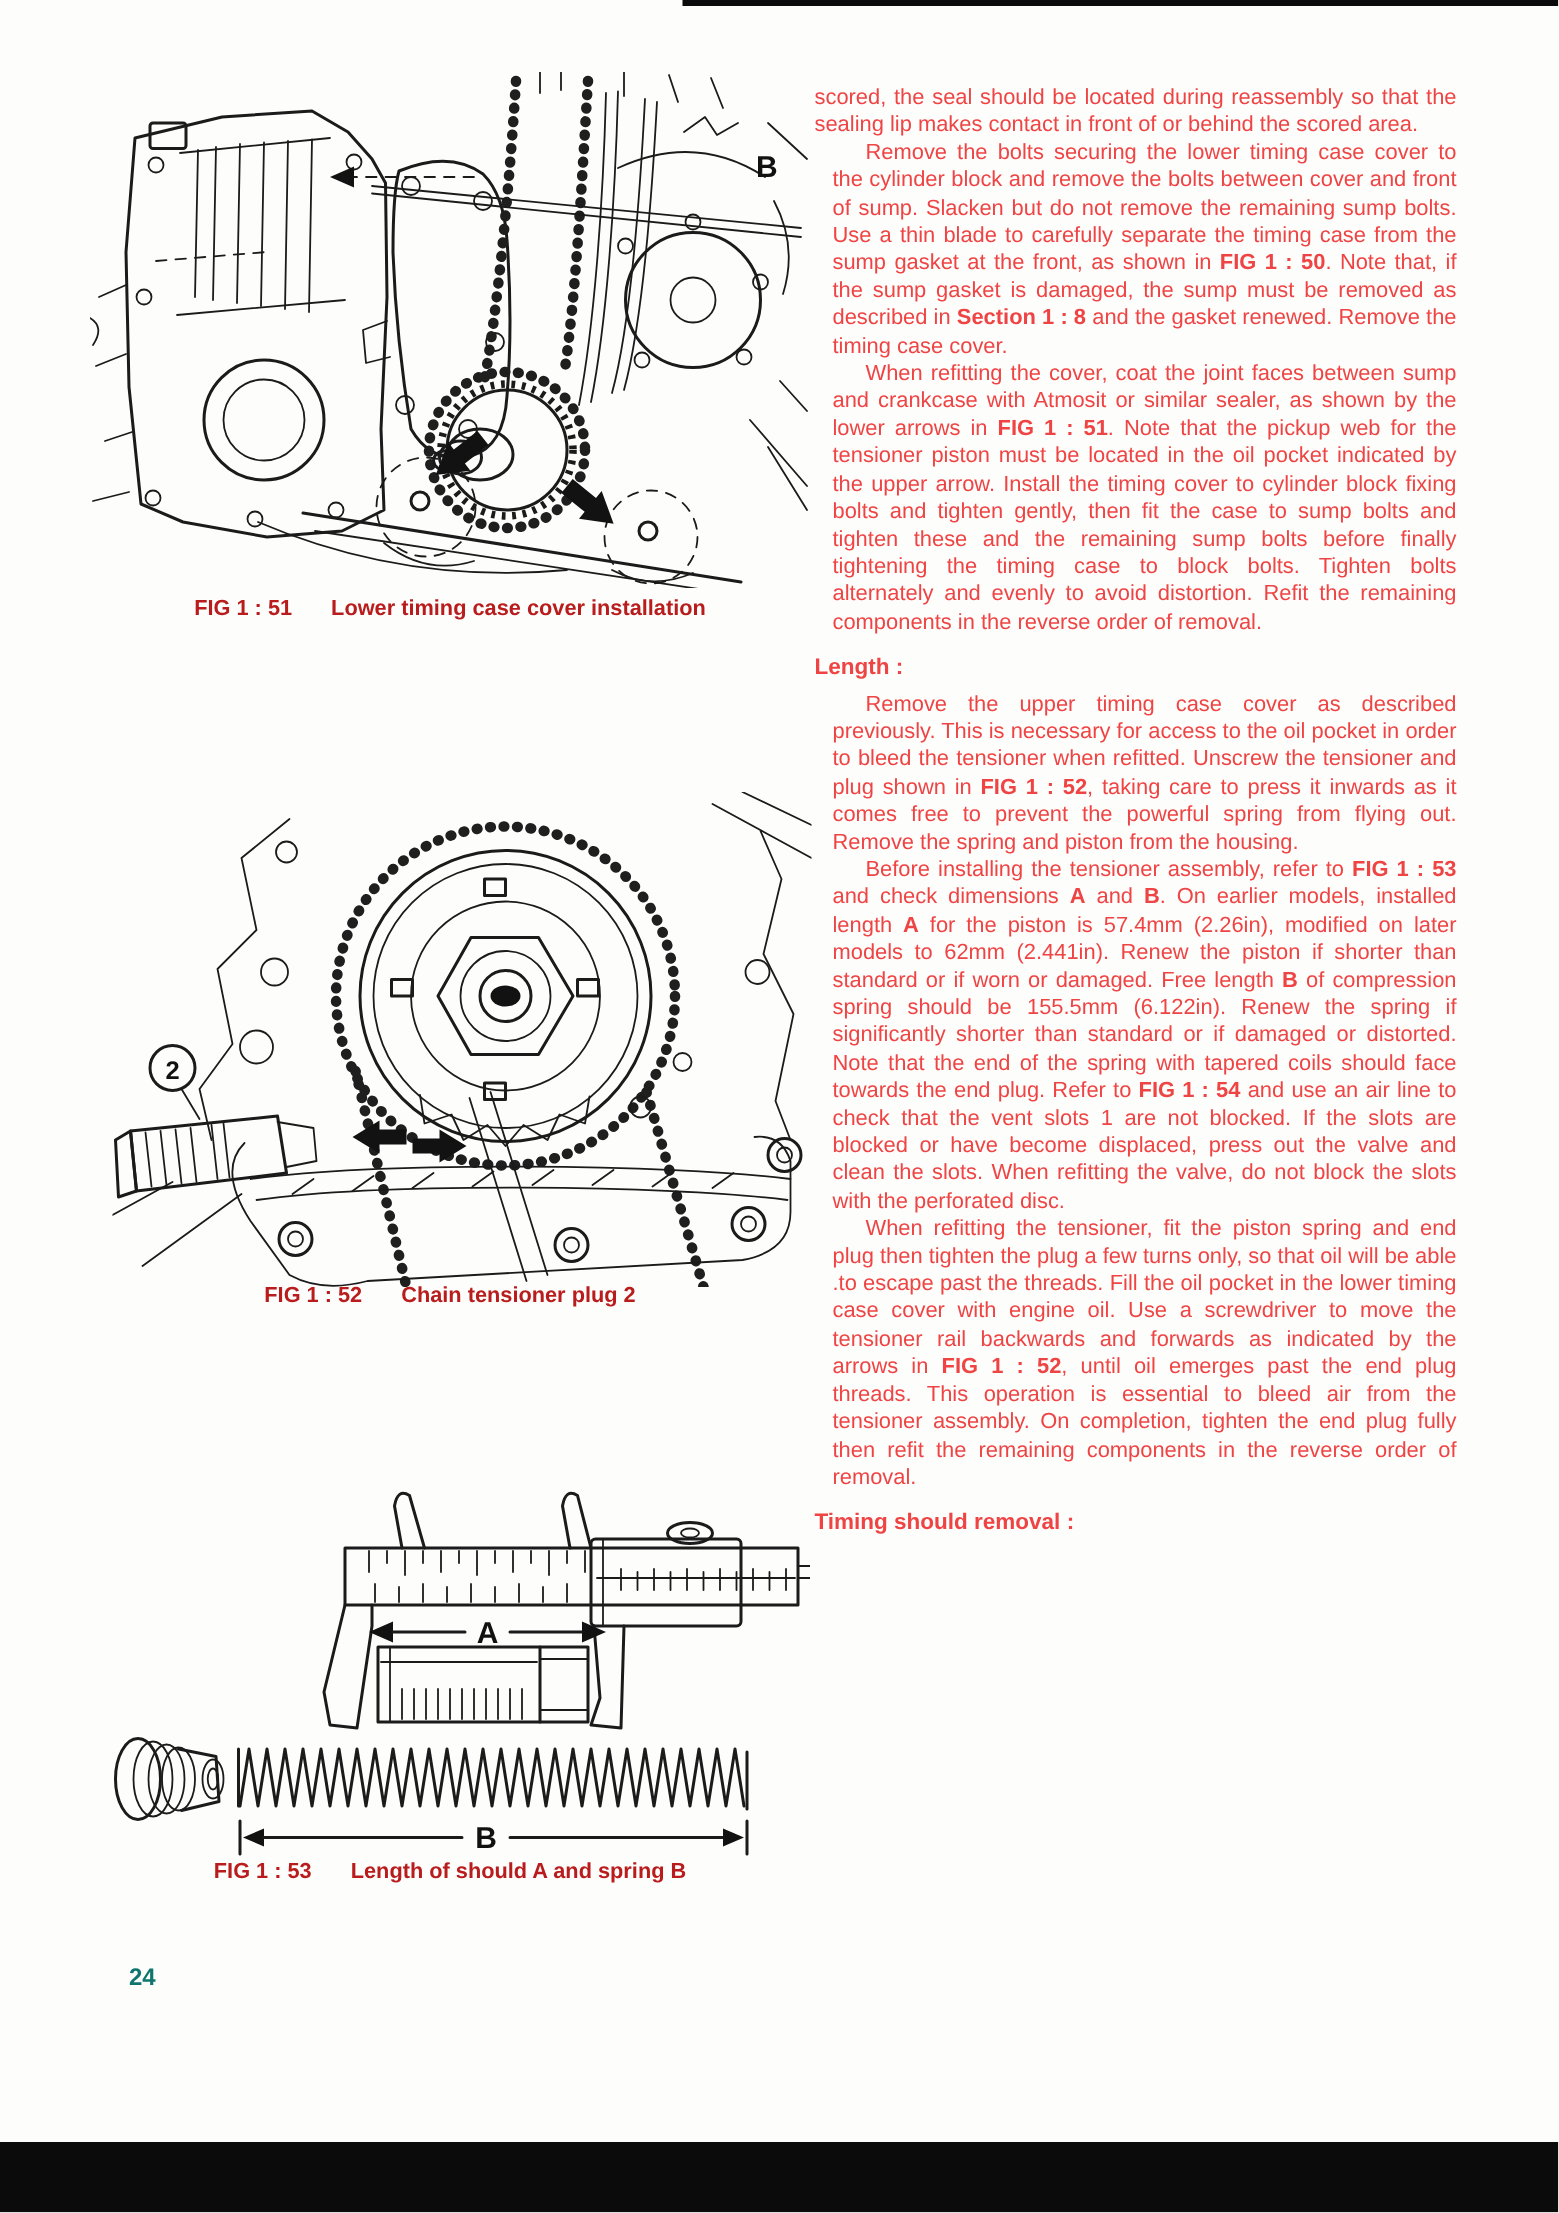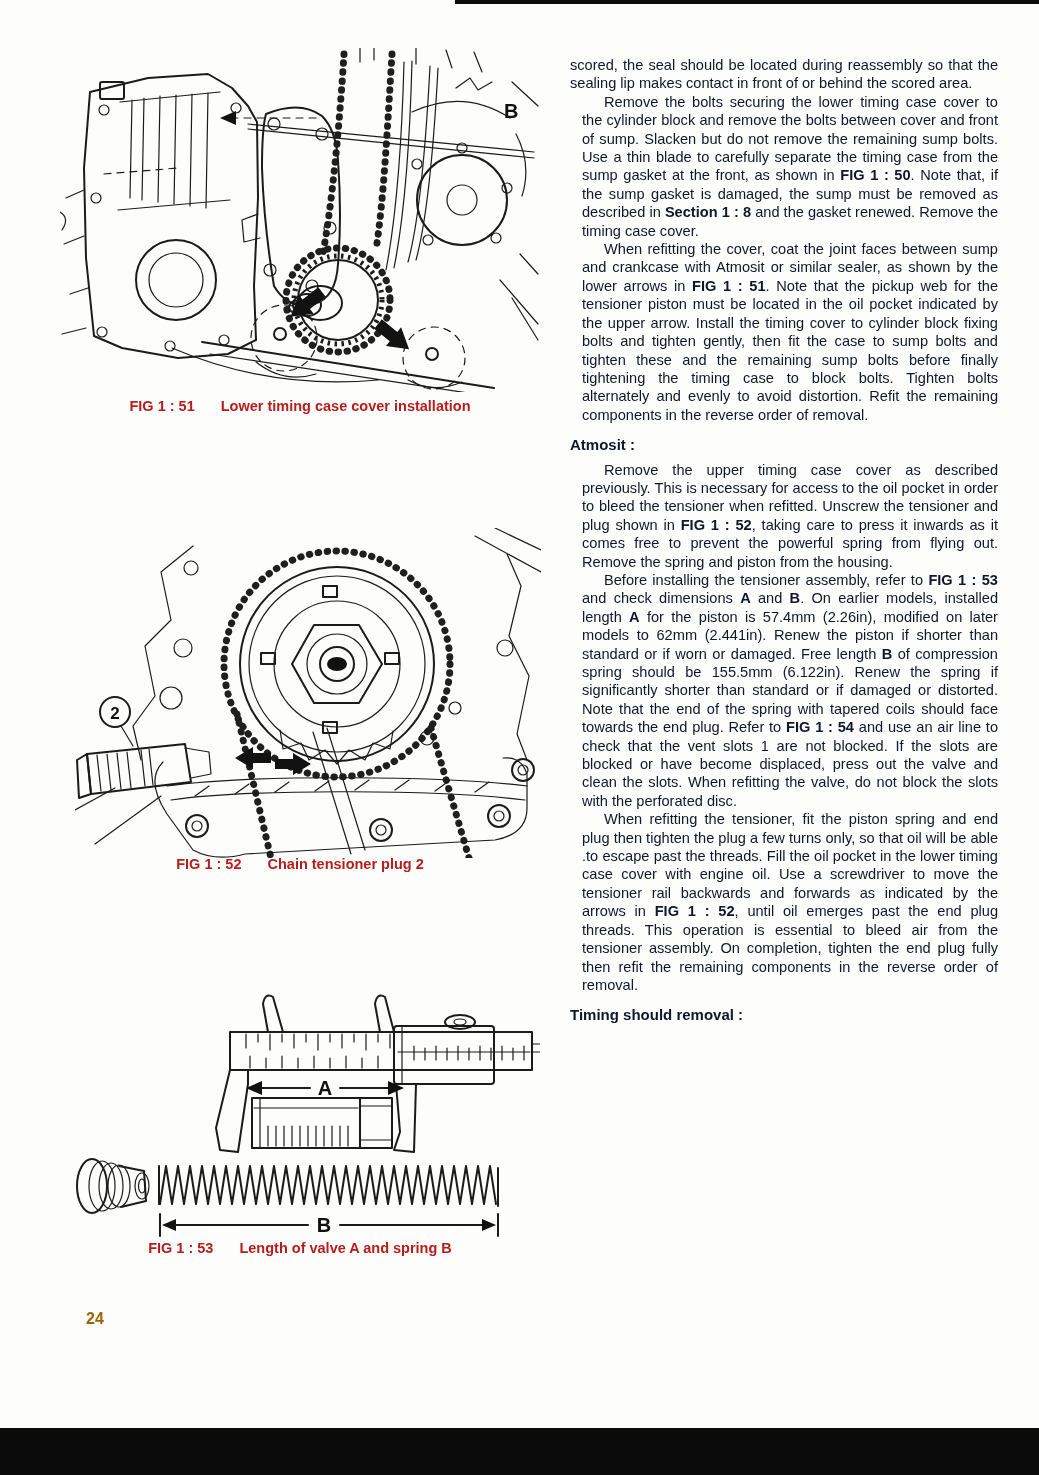--- a/index.html
+++ b/index.html
@@ -5,33 +5,33 @@
   html,body { margin:0; padding:0; background:#ffffff; }
   .page {
     position:relative; width:1039px; height:1475px; background:#fdfdfc;
     font-family:"Liberation Sans", sans-serif; color:#171717; overflow:hidden;
   }
   .bar { position:absolute; background:#0b0b0b; }
   .bar-top { left:455px; top:0; width:584px; height:4px; }
   .bar-bottom { left:0; top:1428px; width:1039px; height:47px; }
 
   .article {
-    position:absolute; left:570px; top:56px; width:428px;
-    font-size:14.6px; line-height:18.4px; text-align:justify; color:#0f172a;
+    position:absolute; left:543px; top:56px; width:428px;
+    font-size:14.6px; line-height:18.4px; text-align:justify; color:#ef4444;
   }
   .para { margin:0; }
   .indent { text-indent:22px;margin-left:12px; }
   .head { font-size:15px; line-height:18.4px; margin:12px 0 6px 0; font-weight:bold; }
   b { font-weight:bold; }
 
   .figure { position:absolute; }
   .caption { position:absolute; font-weight:bold; font-size:14.5px; color:#b91c1c; text-align:center; }
   .caption .cap-label { margin-right:26px; }
 
-  .page-num { position:absolute; left:86px; top:1310px; font-weight:bold; font-size:16px; color:#a16207; }
+  .page-num { position:absolute; left:86px; top:1310px; font-weight:bold; font-size:16px; color:#0f766e; }
 
   
   .ln   { fill:none; stroke:#1b1b1b; stroke-width:2; stroke-linecap:round; stroke-linejoin:round; }
   .thin { fill:none; stroke:#1b1b1b; stroke-width:1.2; stroke-linecap:round; stroke-linejoin:round; }
   .dash { stroke-dasharray:7 6; }
   .chain{ fill:none; stroke:#1f1f1f; stroke-width:7; stroke-dasharray:0.5 8.5; stroke-linecap:round; }
   .teeth{ fill:none; stroke:#1b1b1b; stroke-width:5; stroke-dasharray:2.5 4.5; }
   .fill { fill:#121212; stroke:none; }
   .lbl  { font-family:"Liberation Sans", sans-serif; font-weight:bold; font-size:20px; fill:#111; }
 </style>
@@ -223,28 +223,28 @@
 
     <g>
       <path class="ln" d="M98 234 V256 M436 234 V256"></path>
       <polygon class="fill" points="100,245 114,239 114,251"></polygon>
       <path class="ln" d="M114 245 H246 M278 245 H422"></path>
       <polygon class="fill" points="434,245 420,239 420,251"></polygon>
       <text class="lbl" x="262" y="252" text-anchor="middle">B</text>
     </g>
   </svg>
   <div class="caption" style="left:60px; top:1240px; width:480px;">
-    <span class="cap-label">FIG 1 : 53</span><span>Length of valve A and spring B</span>
+    <span class="cap-label">FIG 1 : 53</span><span>Length of should A and spring B</span>
   </div>
 
   <div class="article">
       <p class="para"><span>scored, the seal should be located during reassembly so that the sealing lip makes contact in front of or behind the scored area.</span></p>
       <p class="para indent"><span>Remove the bolts securing the lower timing case cover to the cylinder block and remove the bolts between cover and front of sump. Slacken but do not remove the remaining sump bolts. Use a thin blade to carefully separate the timing case from the sump gasket at the front, as shown in </span><b>FIG 1 : 50</b><span>. Note that, if the sump gasket is damaged, the sump must be removed as described in </span><b>Section 1 : 8</b><span> and the gasket renewed. Remove the timing case cover.</span></p>
       <p class="para indent"><span>When refitting the cover, coat the joint faces between sump and crankcase with Atmosit or similar sealer, as shown by the lower arrows in </span><b>FIG 1 : 51</b><span>. Note that the pickup web for the tensioner piston must be located in the oil pocket indicated by the upper arrow. Install the timing cover to cylinder block fixing bolts and tighten gently, then fit the case to sump bolts and tighten these and the remaining sump bolts before finally tightening the timing case to block bolts. Tighten bolts alternately and evenly to avoid distortion. Refit the remaining components in the reverse order of removal.</span></p>
-      <h3 class="head"><b>Atmosit :</b></h3>
+      <h3 class="head"><b>Length :</b></h3>
       <p class="para indent"><span>Remove the upper timing case cover as described previously. This is necessary for access to the oil pocket in order to bleed the tensioner when refitted. Unscrew the tensioner and plug shown in </span><b>FIG 1 : 52</b><span>, taking care to press it inwards as it comes free to prevent the powerful spring from flying out. Remove the spring and piston from the housing.</span></p>
       <p class="para indent"><span>Before installing the tensioner assembly, refer to </span><b>FIG 1 : 53</b><span> and check dimensions </span><b>A</b><span> and </span><b>B</b><span>. On earlier models, installed length </span><b>A</b><span> for the piston is 57.4mm (2.26in), modified on later models to 62mm (2.441in). Renew the piston if shorter than standard or if worn or damaged. Free length </span><b>B</b><span> of compression spring should be 155.5mm (6.122in). Renew the spring if significantly shorter than standard or if damaged or distorted. Note that the end of the spring with tapered coils should face towards the end plug. Refer to </span><b>FIG 1 : 54</b><span> and use an air line to check that the vent slots 1 are not blocked. If the slots are blocked or have become displaced, press out the valve and clean the slots. When refitting the valve, do not block the slots with the perforated disc.</span></p>
       <p class="para indent"><span>When refitting the tensioner, fit the piston spring and end plug then tighten the plug a few turns only, so that oil will be able .to escape past the threads. Fill the oil pocket in the lower timing case cover with engine oil. Use a screwdriver to move the tensioner rail backwards and forwards as indicated by the arrows in </span><b>FIG 1 : 52</b><span>, until oil emerges past the end plug threads. This operation is essential to bleed air from the tensioner assembly. On completion, tighten the end plug fully then refit the remaining components in the reverse order of removal.</span></p>
       <h3 class="head"><b>Timing should removal :</b></h3>
     </div>
 
   <div class="page-num">24</div>
 
 </div>
 

